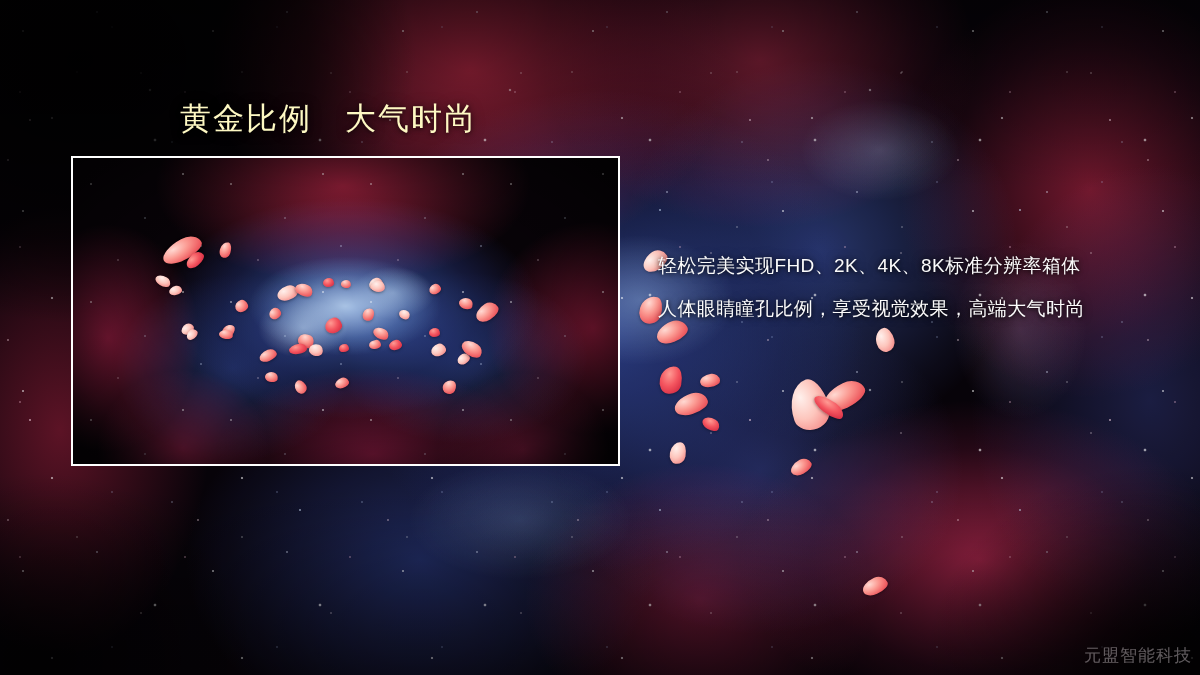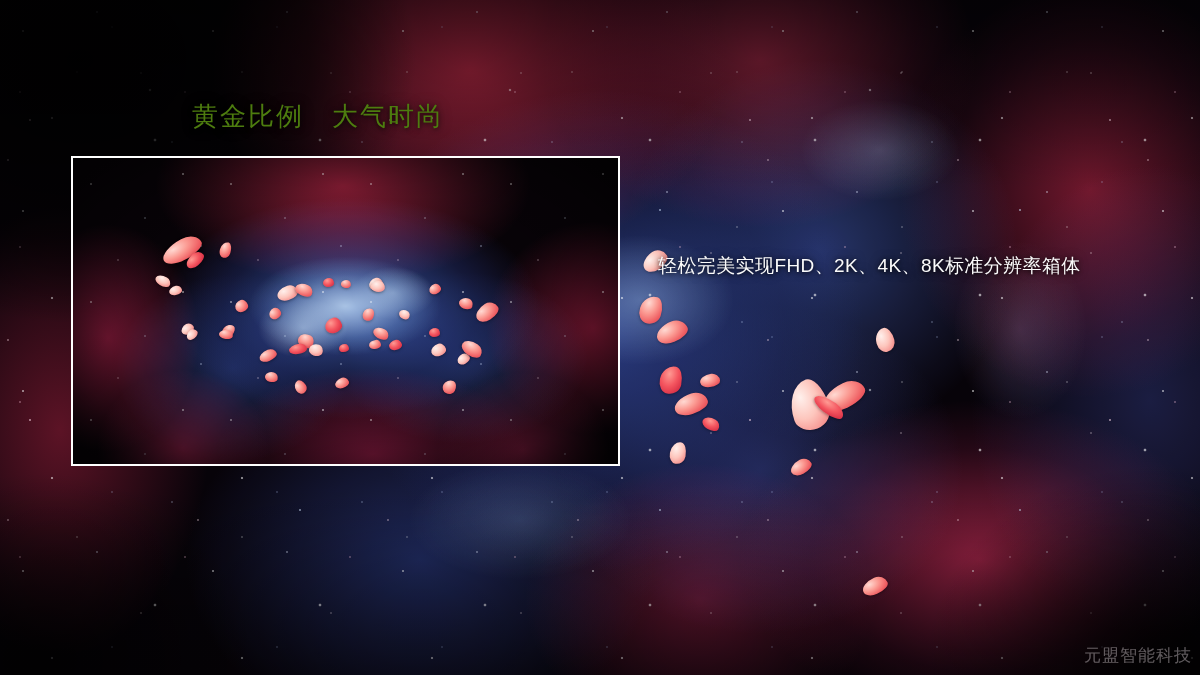--- a/index.html
+++ b/index.html
@@ -101,24 +101,24 @@
       radial-gradient(2.4px 2.4px at 60px 60px, rgba(255,255,255,1), rgba(255,255,255,0.25) 40%, rgba(0,0,0,0) 70%),
       radial-gradient(2px 2px at 210px 180px, rgba(210,230,255,0.95), rgba(0,0,0,0) 70%),
       radial-gradient(2.2px 2.2px at 300px 90px, rgba(255,220,235,0.9), rgba(0,0,0,0) 70%);
     background-size: 360px 300px;
     background-position: 90px 30px;
   }
 
   
   .title {
     position: absolute;
-    left: 192px;
+    left: 180px;
     top: 100px;
-    color: #4d7c0f;
-    font-size: 26px;
+    color: #fef9c3;
+    font-size: 31px;
     line-height: 1.25;
     letter-spacing: 2px;
     white-space: pre;
     text-shadow: 0 1px 5px rgba(0,0,0,0.75), 0 0 14px rgba(0,0,0,0.45);
   }
 
   
   .frame {
     position: absolute;
     left: 71px;
@@ -310,17 +310,18 @@
   <div class="petal pale" style="left:790px; top:380px; width:38px; height:50px; transform:rotate(-20deg); border-radius:65% 35% 50% 50% / 70% 60% 40% 30%;"></div>
   <div class="petal" style="left:822px; top:384px; width:44px; height:24px; transform:rotate(-26deg);"></div>
   <div class="petal deep" style="left:812px; top:400px; width:34px; height:14px; transform:rotate(36deg);"></div>
   <div class="petal" style="left:790px; top:460px; width:22px; height:14px; transform:rotate(-28deg);"></div>
   <div class="petal pale" style="left:670px; top:442px; width:16px; height:22px; transform:rotate(10deg);"></div>
   <div class="petal" style="left:862px; top:578px; width:26px; height:16px; transform:rotate(-24deg);"></div>
   <div class="petal pale" style="left:876px; top:328px; width:18px; height:24px; transform:rotate(-16deg);"></div>
 
   <div class="body-text">
     <div class="body-line">轻松完美实现FHD、2K、4K、8K标准分辨率箱体</div>
+    <div class="body-line">人体眼睛瞳孔比例，享受视觉效果，高端大气时尚</div>
   </div>
 
   <div class="watermark">元盟智能科技</div>
 
 </div>
 
 </body></html>

